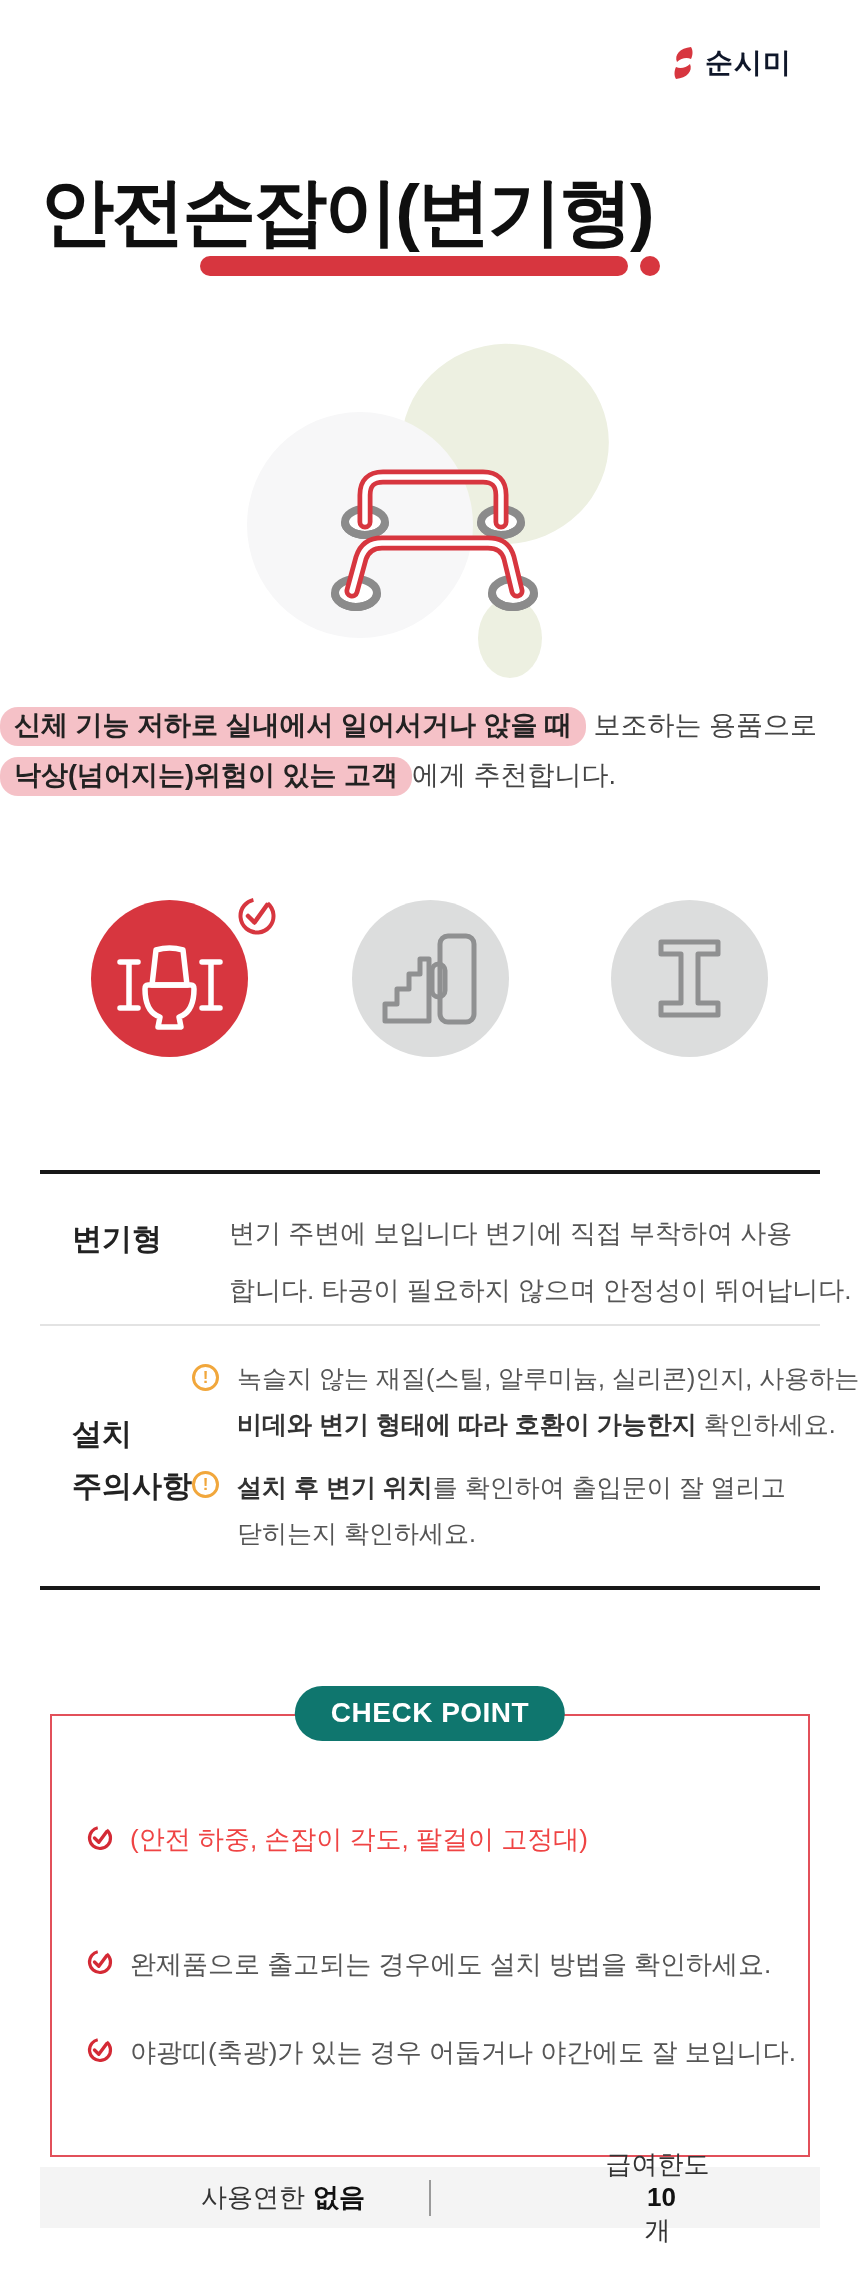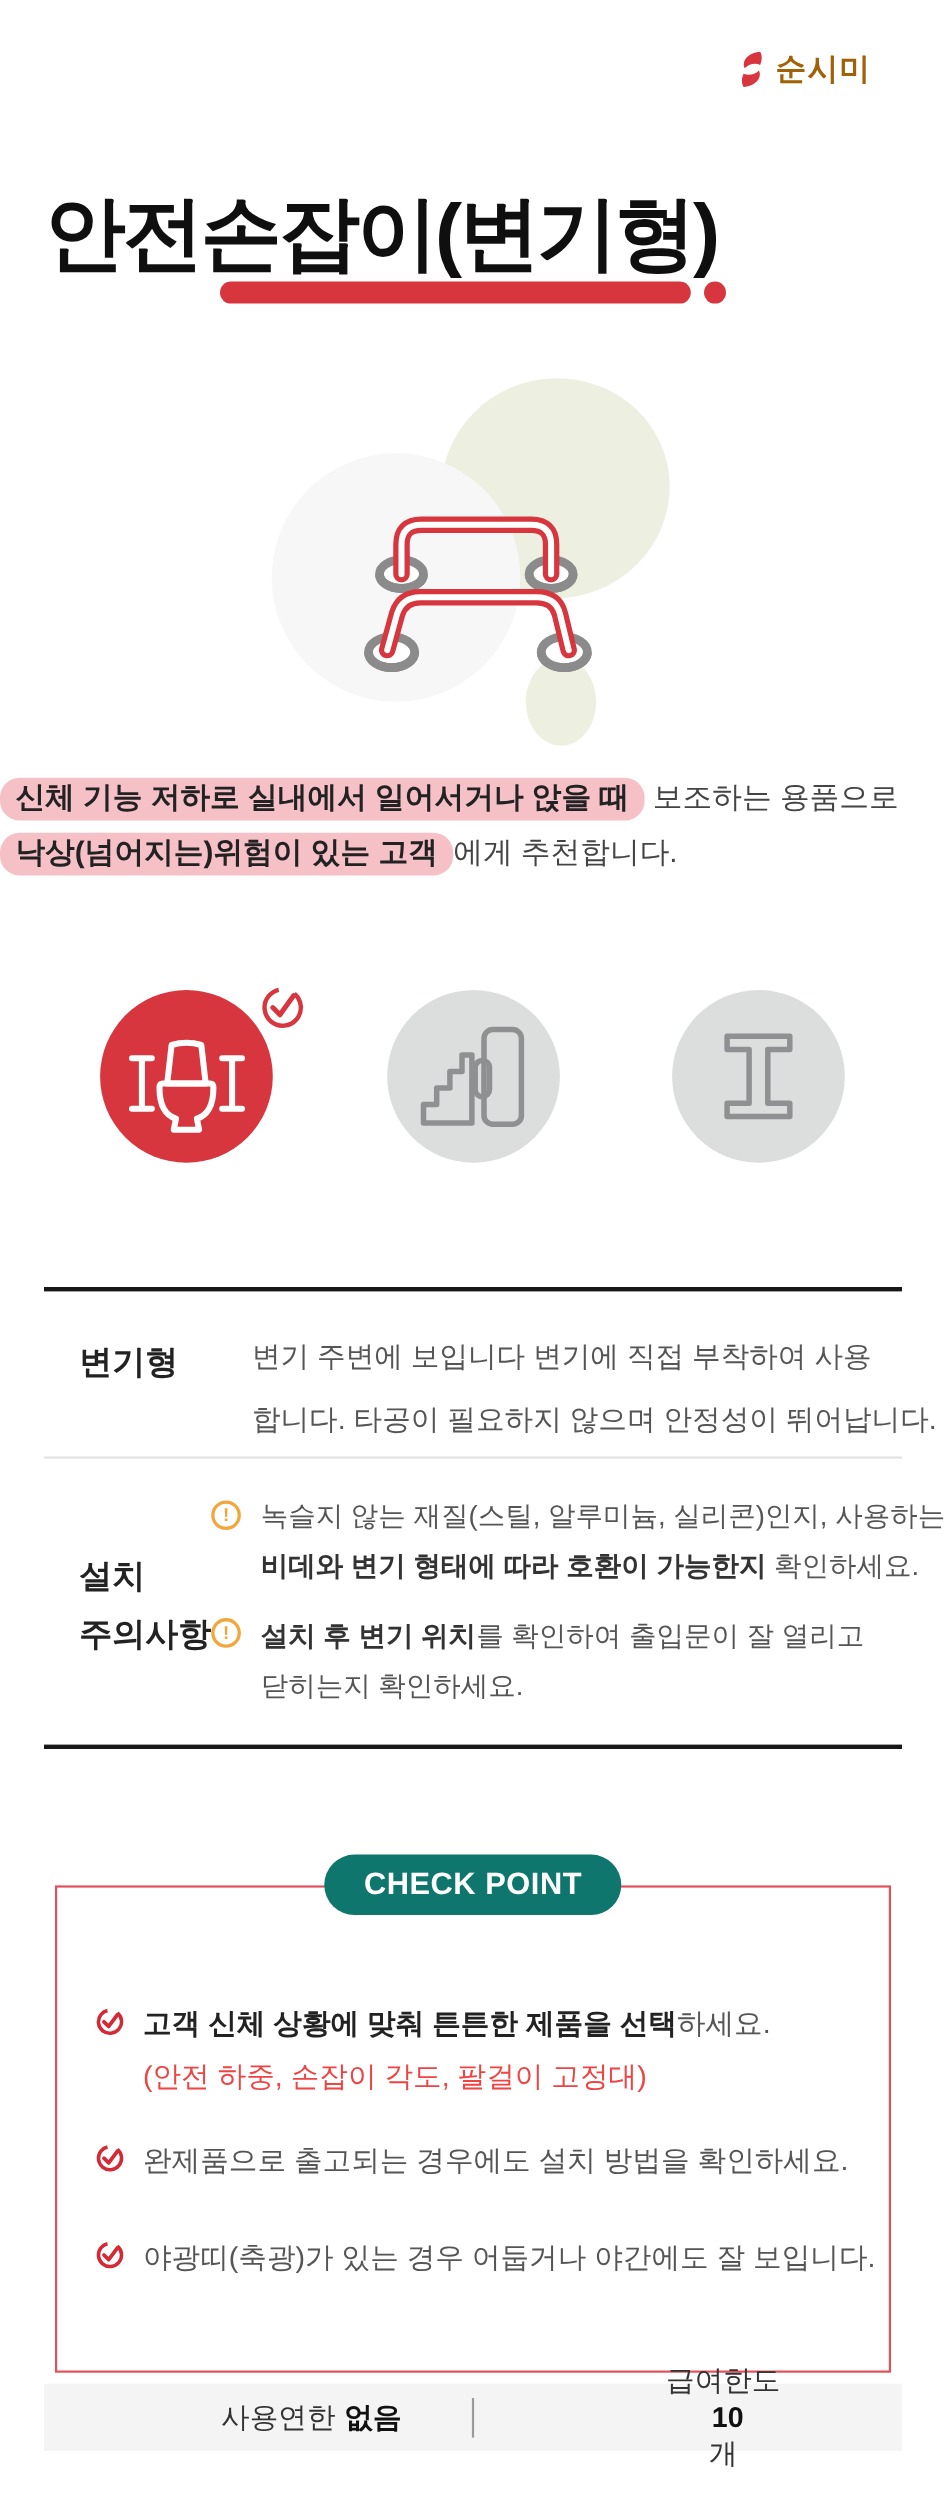--- a/index.html
+++ b/index.html
@@ -2,21 +2,21 @@
 <html><head>
 <meta charset="utf-8">
 <style>
   * { margin:0; padding:0; box-sizing:border-box; }
   html,body { background:#ffffff; }
   body { font-family:"Liberation Sans","DejaVu Sans",sans-serif; }
   .page { position:relative; width:860px; height:2282px; background:#fff; overflow:hidden; margin:0 auto; }
 
   
   .logo { position:absolute; top:44px; left:670px; display:flex; align-items:center; gap:8px; }
-  .logo-text { font-size:28px; font-weight:700; color:#a16207; letter-spacing:1px; }
+  .logo-text { font-size:28px; font-weight:700; color:#0f172a; letter-spacing:1px; }
 
   
   .page-title { position:absolute; top:163px; left:0; width:692px; text-align:center;
     font-size:74px; font-weight:800; color:#0f0f0f; letter-spacing:-3px; }
   .title-underline { position:absolute; top:256px; left:0; width:860px;
     display:flex; justify-content:center; align-items:center; gap:12px; }
   .tu-bar { width:428px; height:20px; border-radius:10px; background:#d7363f; }
   .tu-dot { width:20px; height:20px; border-radius:50%; background:#d7363f; }
 
   
@@ -181,21 +181,20 @@
   <div class="cp-box"></div>
   <div class="cp-pill">CHECK POINT</div>
 
   <div class="cp-check" style="top:1824px;">
     <svg width="28" height="28" viewBox="0 0 28 28">
       <circle cx="14" cy="14" r="10.5" fill="none" stroke="#d42a35" stroke-width="3.2" stroke-dasharray="56 10" transform="rotate(-50 14 14)"></circle>
       <path d="M8.5,14 L12.8,18.2 L20.8,7.5" fill="none" stroke="#d42a35" stroke-width="3.4" stroke-linecap="round" stroke-linejoin="round"></path>
     </svg>
   </div>
   <div class="cp-item-text" style="top:1815px;">
-    <div><b>고객 신체 상황에 맞춰 튼튼한 제품을 선택</b><span>하세요.</span></div>
     <div class="cp-sub">(안전 하중, 손잡이 각도, 팔걸이 고정대)</div>
   </div>
 
   <div class="cp-check" style="top:1948px;">
     <svg width="28" height="28" viewBox="0 0 28 28">
       <circle cx="14" cy="14" r="10.5" fill="none" stroke="#d42a35" stroke-width="3.2" stroke-dasharray="56 10" transform="rotate(-50 14 14)"></circle>
       <path d="M8.5,14 L12.8,18.2 L20.8,7.5" fill="none" stroke="#d42a35" stroke-width="3.4" stroke-linecap="round" stroke-linejoin="round"></path>
     </svg>
   </div>
   <div class="cp-item-text" style="top:1940px;">완제품으로 출고되는 경우에도 설치 방법을 확인하세요.</div>

